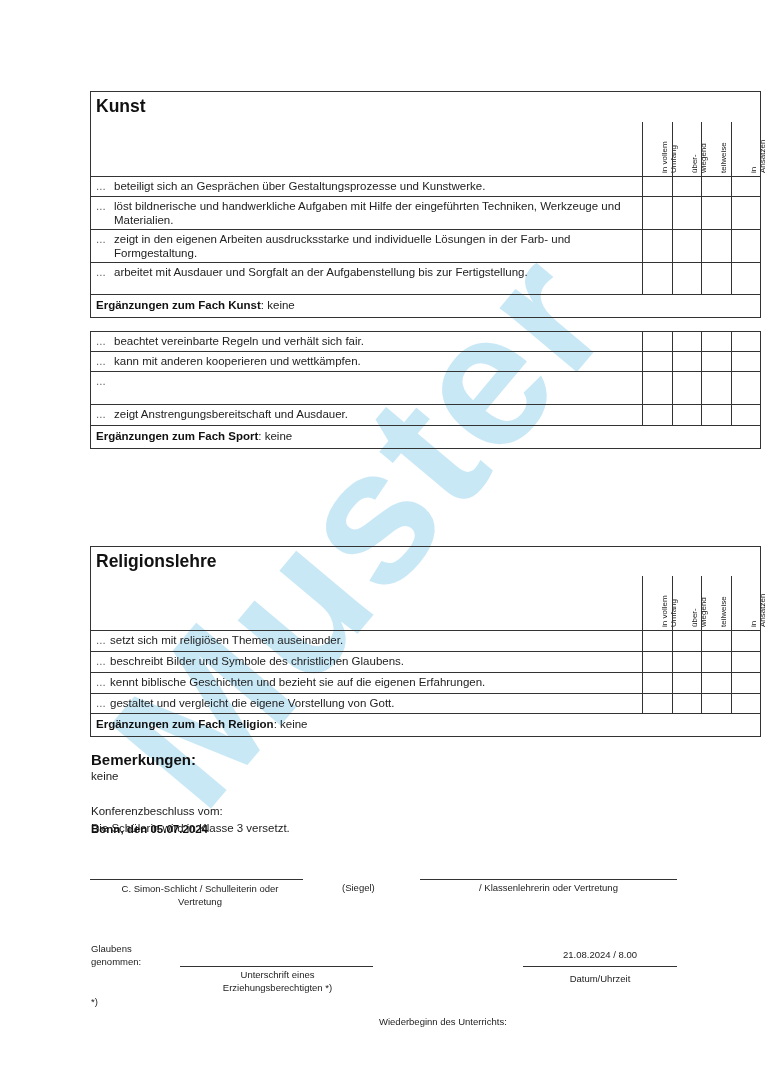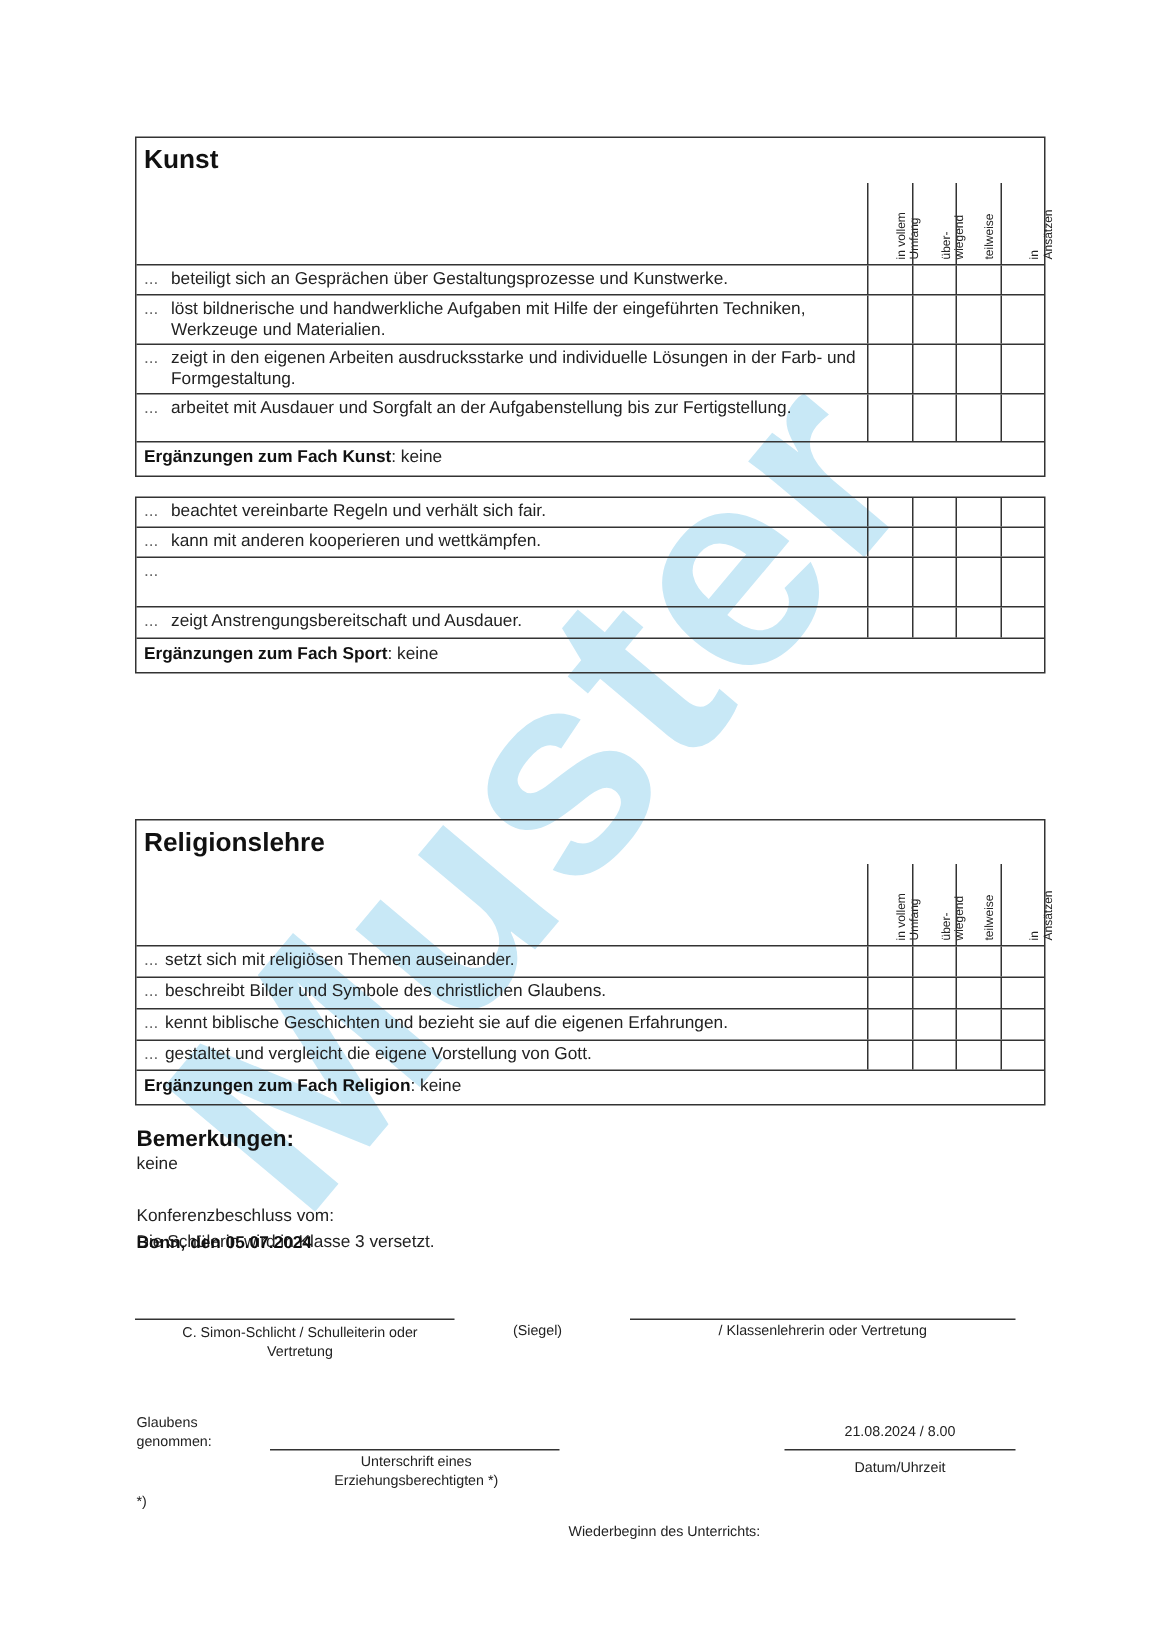--- a/index.html
+++ b/index.html
@@ -8,21 +8,21 @@
     font-family: "Liberation Sans", sans-serif; color: #1a1a1a;
   }
   .watermark {
     position: absolute; left: 360px; top: 528px;
     transform: translate(-50%, -50%) rotate(-50deg);
     font-family: "Liberation Sans", sans-serif; font-weight: bold;
     font-size: 190px; letter-spacing: 4px; line-height: 1;
     color: #bfe4f5; opacity: 0.85; white-space: nowrap; z-index: 0; pointer-events: none;
   }
   .section {
-    position: absolute; left: 90px; width: 607px; border: 1.3px solid #333; box-sizing: border-box;
+    position: absolute; left: 90px; width: 671px; border: 1.3px solid #333; box-sizing: border-box;
     background: transparent; z-index: 1;
   }
   .sec-head { position: relative; border-bottom: 1px solid #333; box-sizing: border-box; }
   .sec-title { position: absolute; left: 5px; top: 4px; font-size: 17.5px; font-weight: bold; color: #111; }
   .rating-cols { position: absolute; right: 0; bottom: 0; height: 54px; display: flex; }
   .rating-col {
     width: 29.5px; height: 54px; border-left: 1px solid #333; box-sizing: border-box; position: relative;
   }
   .rating-col span {
     position: absolute; left: 50%; bottom: 3px; transform-origin: left bottom;

